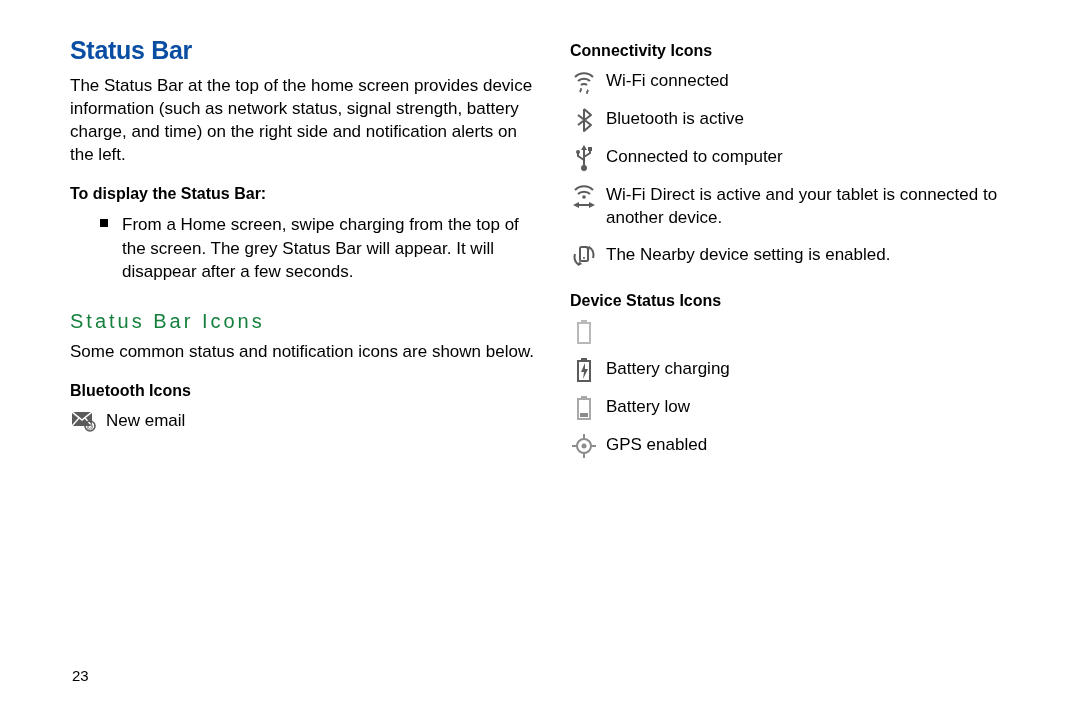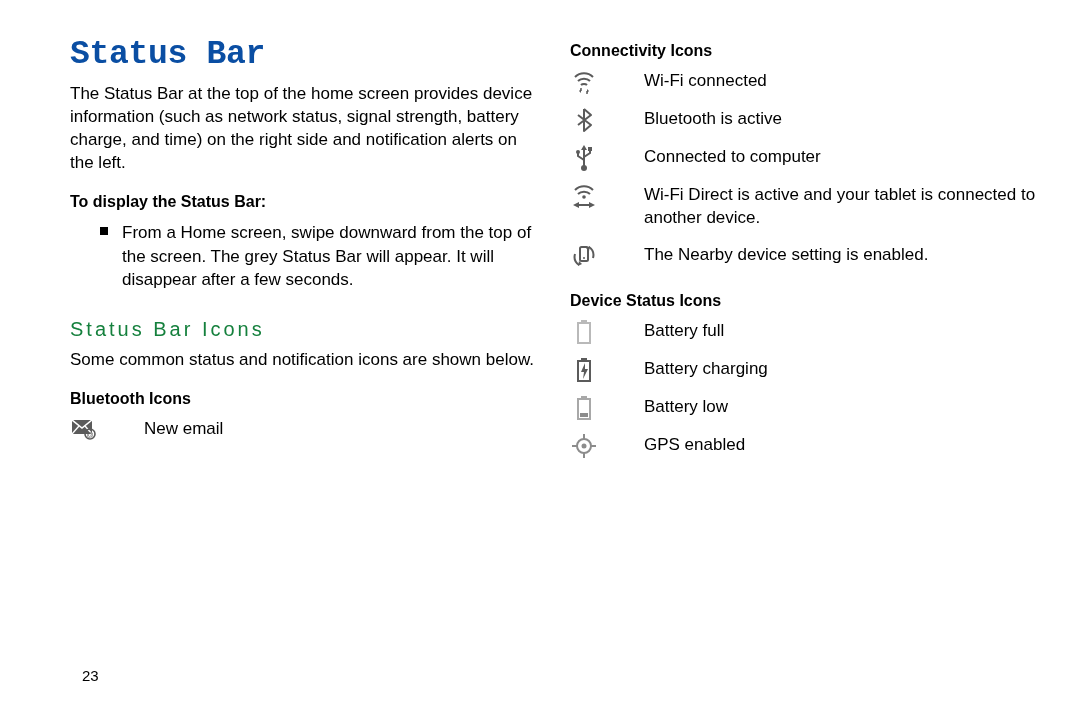--- a/index.html
+++ b/index.html
@@ -18,23 +18,23 @@
     padding: 36px 40px 20px 70px;
     gap: 30px;
   }
   .col {
     flex: 1;
   }
   .col-left { max-width: 470px; }
   .col-right { max-width: 480px; }
 
   h1.title {
-    font-family: Liberation Mono, monospace;
+    font-family: Liberation Sans, sans-serif;
     font-weight: 900;
-    font-size: 33px;
+    font-size: 25px;
     color: #0a4ea3;
     margin: 0 0 10px 0;
     letter-spacing: -0.3px;
   }
   h2.subhead {
     font-family: Arial, Helvetica, sans-serif;
     font-weight: 400;
     font-size: 20px;
     color: #15803d;
     margin: 26px 0 8px 0;
@@ -57,57 +57,56 @@
   .bullet-box {
     width: 8px; height: 8px; background:#000; flex:0 0 auto;
     margin: 6px 14px 0 0;
   }
 
   .icon-row {
     display: flex;
     align-items: flex-start;
     margin: 10px 0 14px 0;
     line-height: 1.35;
-    gap: 38px;
   }
   .icon-row.tight { margin: 6px 0 8px 0; }
   .icon {
     width: 28px;
     height: 24px;
     flex: 0 0 auto;
     margin-right: 8px;
     display: flex;
     align-items: center;
     justify-content: center;
   }
   .desc { flex: 1; }
 
   .page-num {
     position: absolute;
-    left: 82px;
+    left: 72px;
     bottom: 36px;
     font-size: 15px;
   }
 
   svg { display:block; }
 </style>
 </head>
 <body>
 
 <div class="page">
 
   <div class="col col-left">
     <h1 class="title">Status Bar</h1>
     <p class="intro">The Status Bar at the top of the home screen provides device information (such as network status, signal strength, battery charge, and time) on the right side and notification alerts on the left.</p>
 
     <div class="bold-sub">To display the Status Bar:</div>
 
     <div class="bullet-item">
       <div class="bullet-box"></div>
-      <div>From a Home screen, swipe downward from the top of the screen. The grey Status Bar will appear. It will disappear after a few seconds.</div>
+      <div>From a Home screen, swipe charging from the top of the screen. The grey Status Bar will appear. It will disappear after a few seconds.</div>
     </div>
 
     <h2 class="subhead">Status Bar Icons</h2>
     <p class="intro" style="margin-bottom:12px">Some common status and notification icons are shown below.</p>
 
     <div class="bold-sub">Bluetooth Icons</div>
 
     <div class="icon-row tight">
       <div class="icon">
         <svg width="24" height="20" viewBox="0 0 24 20">
@@ -197,21 +196,20 @@
 
     <div class="bold-sub" style="margin-top:24px">Device Status Icons</div>
 
     <div class="icon-row">
       <div class="icon">
         <svg width="16" height="24" viewBox="0 0 16 24">
           <rect x="5" y="0" width="6" height="3" fill="#b9b9b9"></rect>
           <rect x="2" y="3" width="12" height="20" fill="none" stroke="#b9b9b9" stroke-width="2"></rect>
         </svg>
       </div>
-      <div class="desc">Battery full</div>
     </div>
 
     <div class="icon-row">
       <div class="icon">
         <svg width="16" height="24" viewBox="0 0 16 24">
           <rect x="5" y="0" width="6" height="3" fill="#5b5b5b"></rect>
           <rect x="2" y="3" width="12" height="20" fill="none" stroke="#5b5b5b" stroke-width="2"></rect>
           <polygon points="9,5 5,14 8,14 7,21 12,11 9,11" fill="#5b5b5b"></polygon>
         </svg>
       </div>

